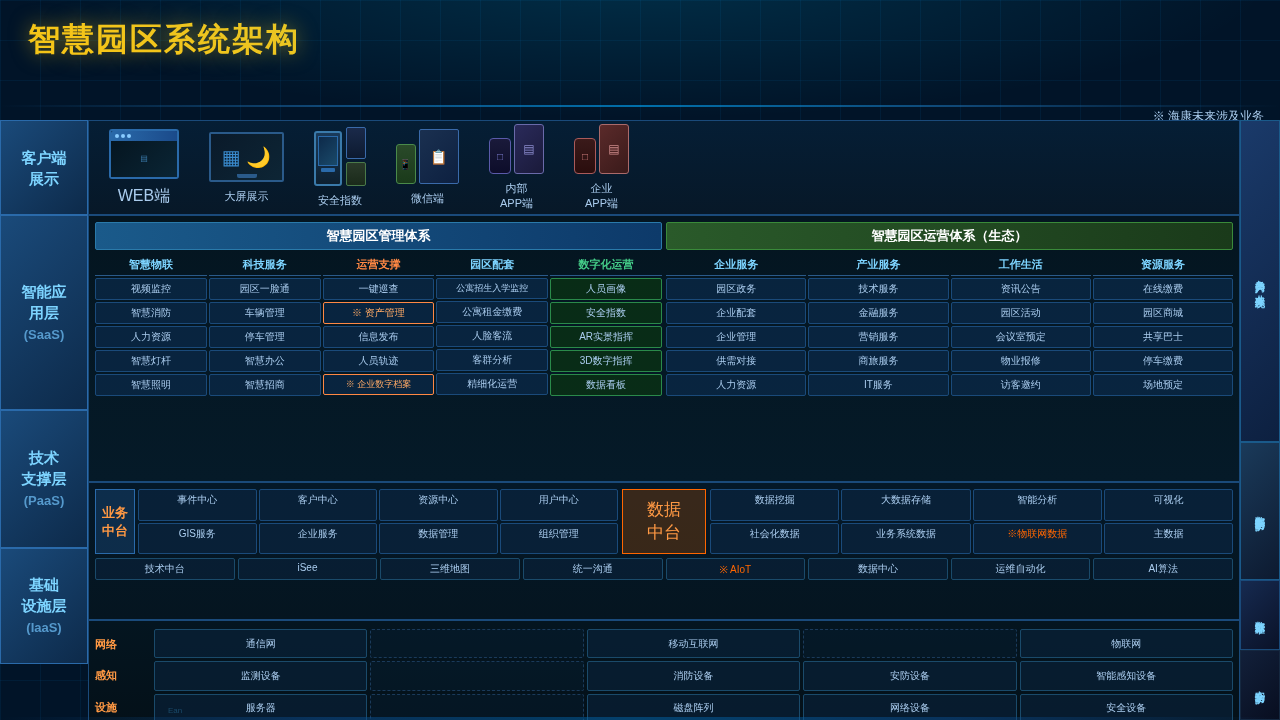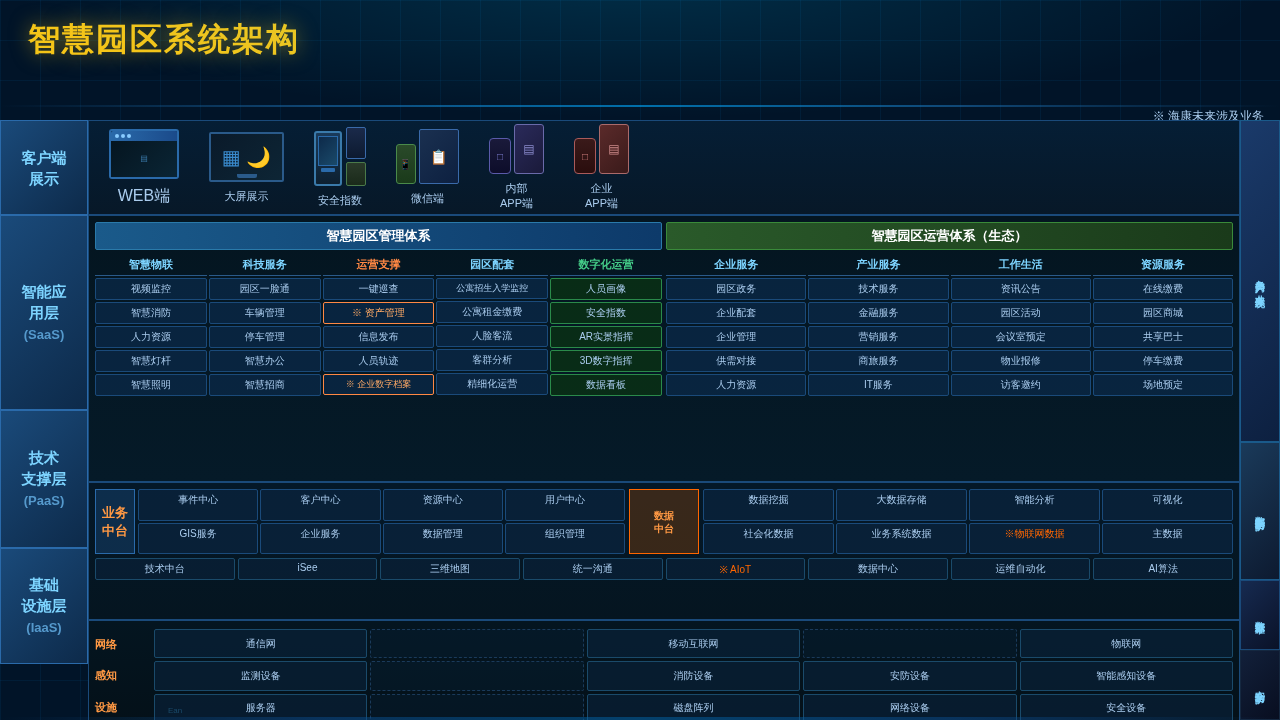--- a/index.html
+++ b/index.html
@@ -557,21 +557,21 @@
           <div class="paas-cell">客户中心</div>
           <div class="paas-cell">资源中心</div>
           <div class="paas-cell">用户中心</div>
           <div class="paas-cell">GIS服务</div>
           <div class="paas-cell">企业服务</div>
           <div class="paas-cell">数据管理</div>
           <div class="paas-cell">组织管理</div>
         </div>
       </div>
 
-      <div style="background:rgba(180,80,0,0.3);border:1px solid #ff6600;color:#ff9944;font-size:10px;font-weight:bold;display:flex;align-items:center;justify-content:center;padding:4px 24px;min-width:36px;text-align:center;line-height:1.3;">数据<br>中台</div>
+      <div style="background:rgba(180,80,0,0.3);border:1px solid #ff6600;color:#ff9944;font-size:17px;font-weight:normal;display:flex;align-items:center;justify-content:center;padding:4px 24px;min-width:36px;text-align:center;line-height:1.3;">数据<br>中台</div>
 
       <div style="display:grid;grid-template-columns:repeat(4,1fr);grid-template-rows:repeat(2,1fr);gap:2px;flex:1;">
         <div class="paas-cell">数据挖掘</div>
         <div class="paas-cell">大数据存储</div>
         <div class="paas-cell">智能分析</div>
         <div class="paas-cell">可视化</div>
         <div class="paas-cell">社会化数据</div>
         <div class="paas-cell">业务系统数据</div>
         <div class="paas-cell orange-x">※物联网数据</div>
         <div class="paas-cell">主数据</div>

